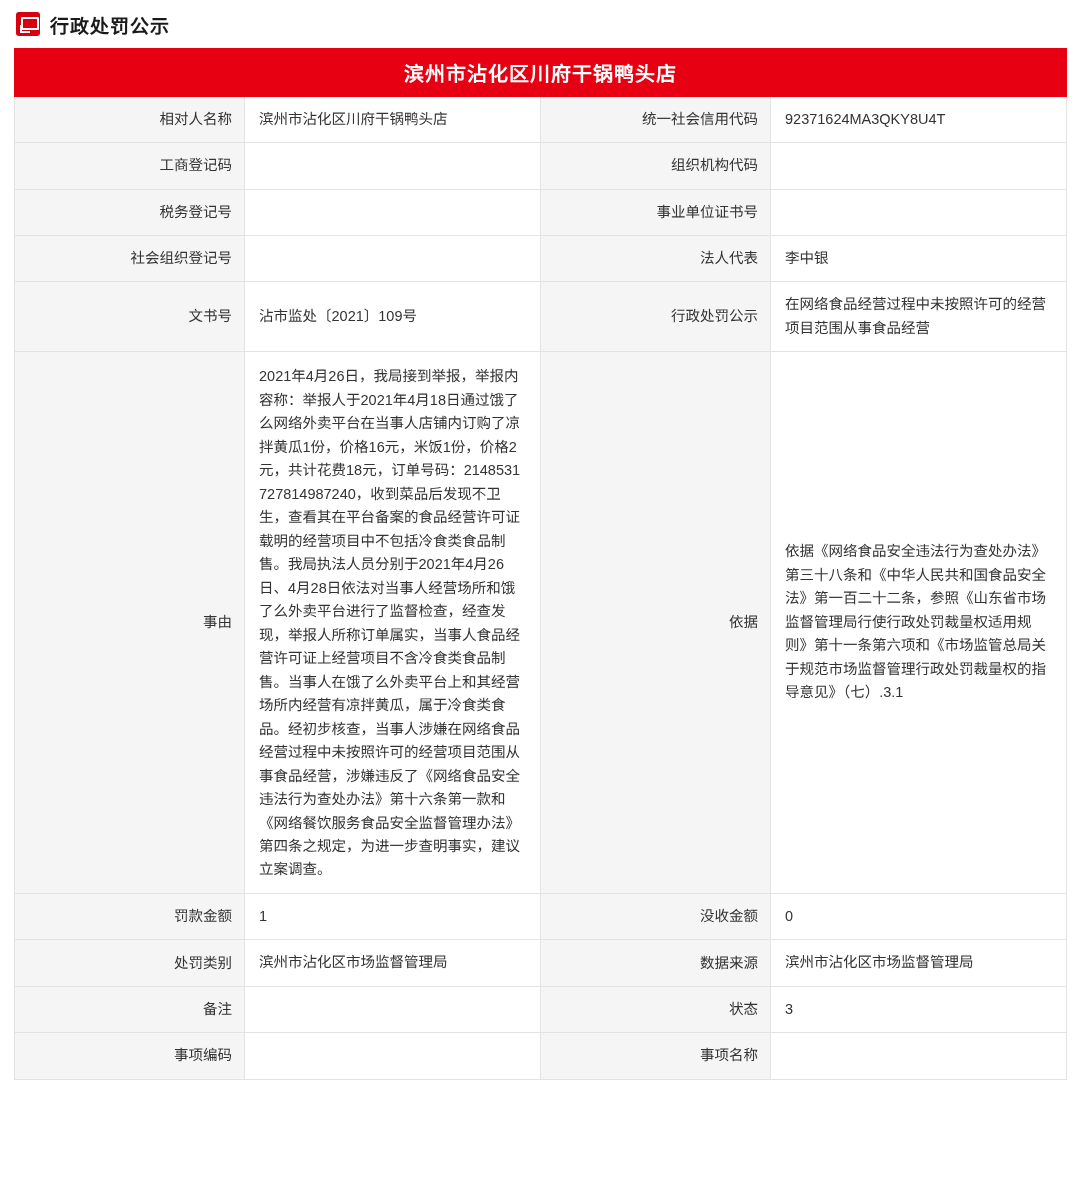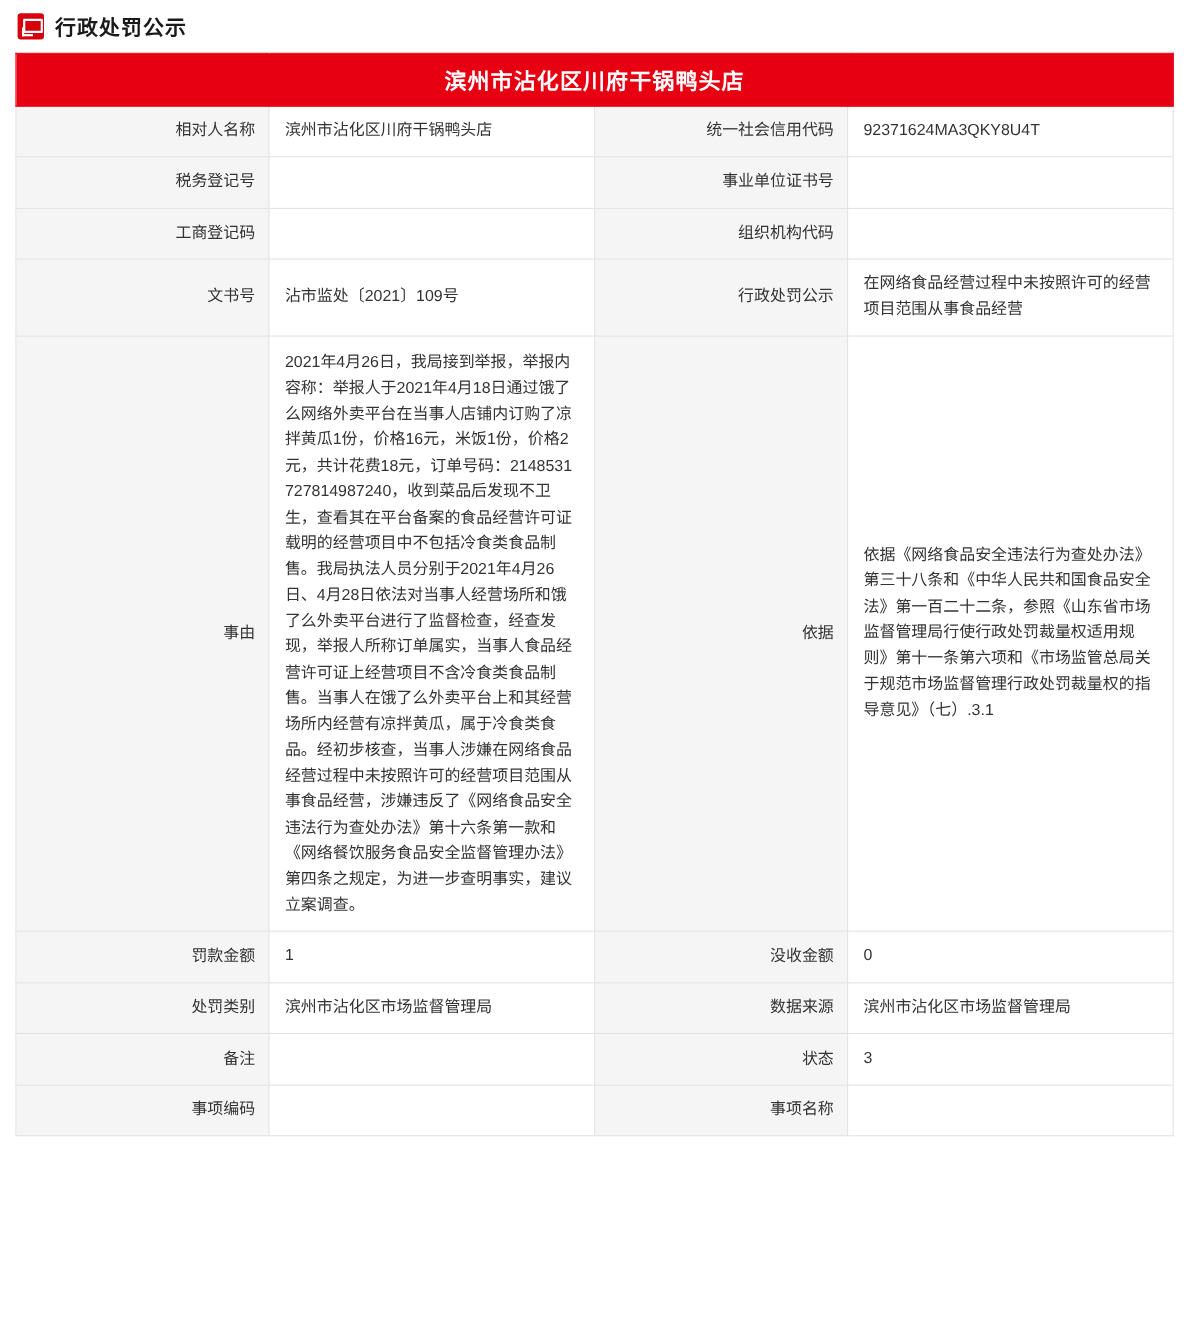--- a/index.html
+++ b/index.html
@@ -126,33 +126,39 @@
       </tr>
 
       <tr class="r-basic">
         <td class="lbl">相对人名称</td>
         <td class="val">滨州市沾化区川府干锅鸭头店</td>
         <td class="lbl">统一社会信用代码</td>
         <td class="val">92371624MA3QKY8U4T</td>
       </tr>
 
       <tr class="r-basic">
+        <td class="lbl">工商登记码</td>
+        <td class="val"></td>
+        <td class="lbl">组织机构代码</td>
+        <td class="val"></td>
+      </tr>
+
+      <tr class="r-basic">
         <td class="lbl">税务登记号</td>
         <td class="val"></td>
         <td class="lbl">事业单位证书号</td>
         <td class="val"></td>
       </tr>
 
       <tr class="r-basic">
-        <td class="lbl">工商登记码</td>
-        <td class="val"></td>
-        <td class="lbl">组织机构代码</td>
-        <td class="val"></td>
-      </tr>
-
+        <td class="lbl">社会组织登记号</td>
+        <td class="val"></td>
+        <td class="lbl">法人代表</td>
+        <td class="val">李中银</td>
+      </tr>
 
       <tr>
         <td class="lbl mid">文书号</td>
         <td class="val">沾市监处〔2021〕109号</td>
         <td class="lbl mid">行政处罚公示</td>
         <td class="val">在网络食品经营过程中未按照许可的经营项目范围从事食品经营</td>
       </tr>
 
       <tr>
         <td class="lbl mid">事由</td>

